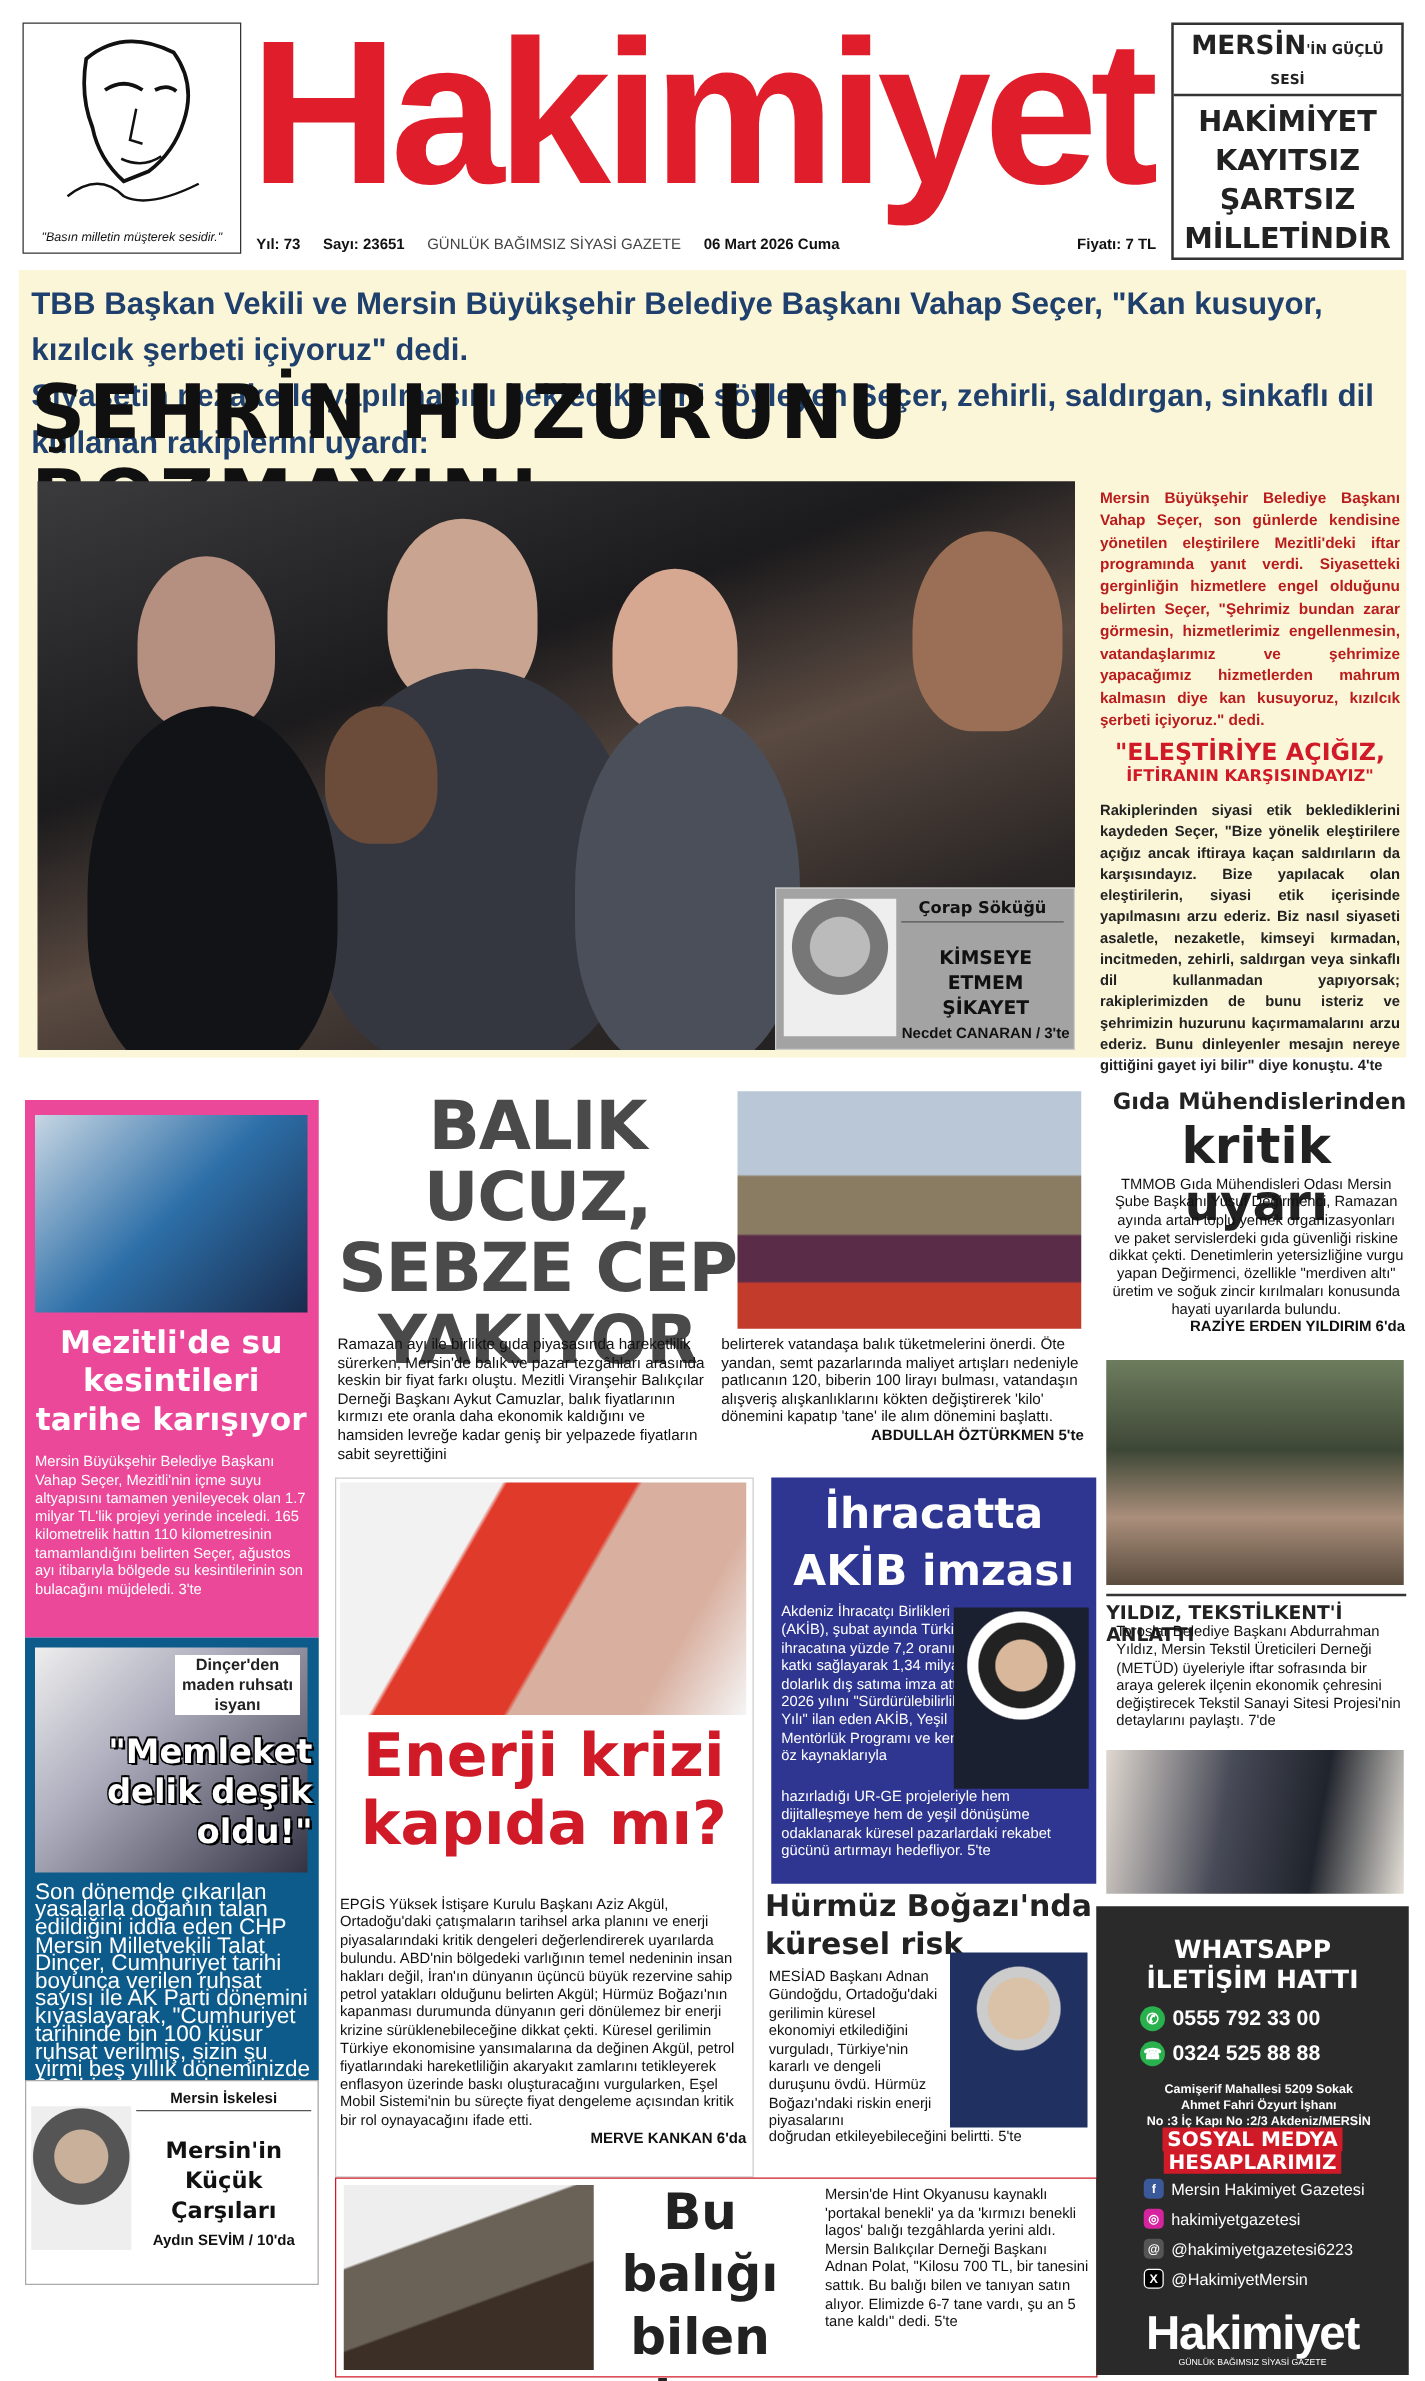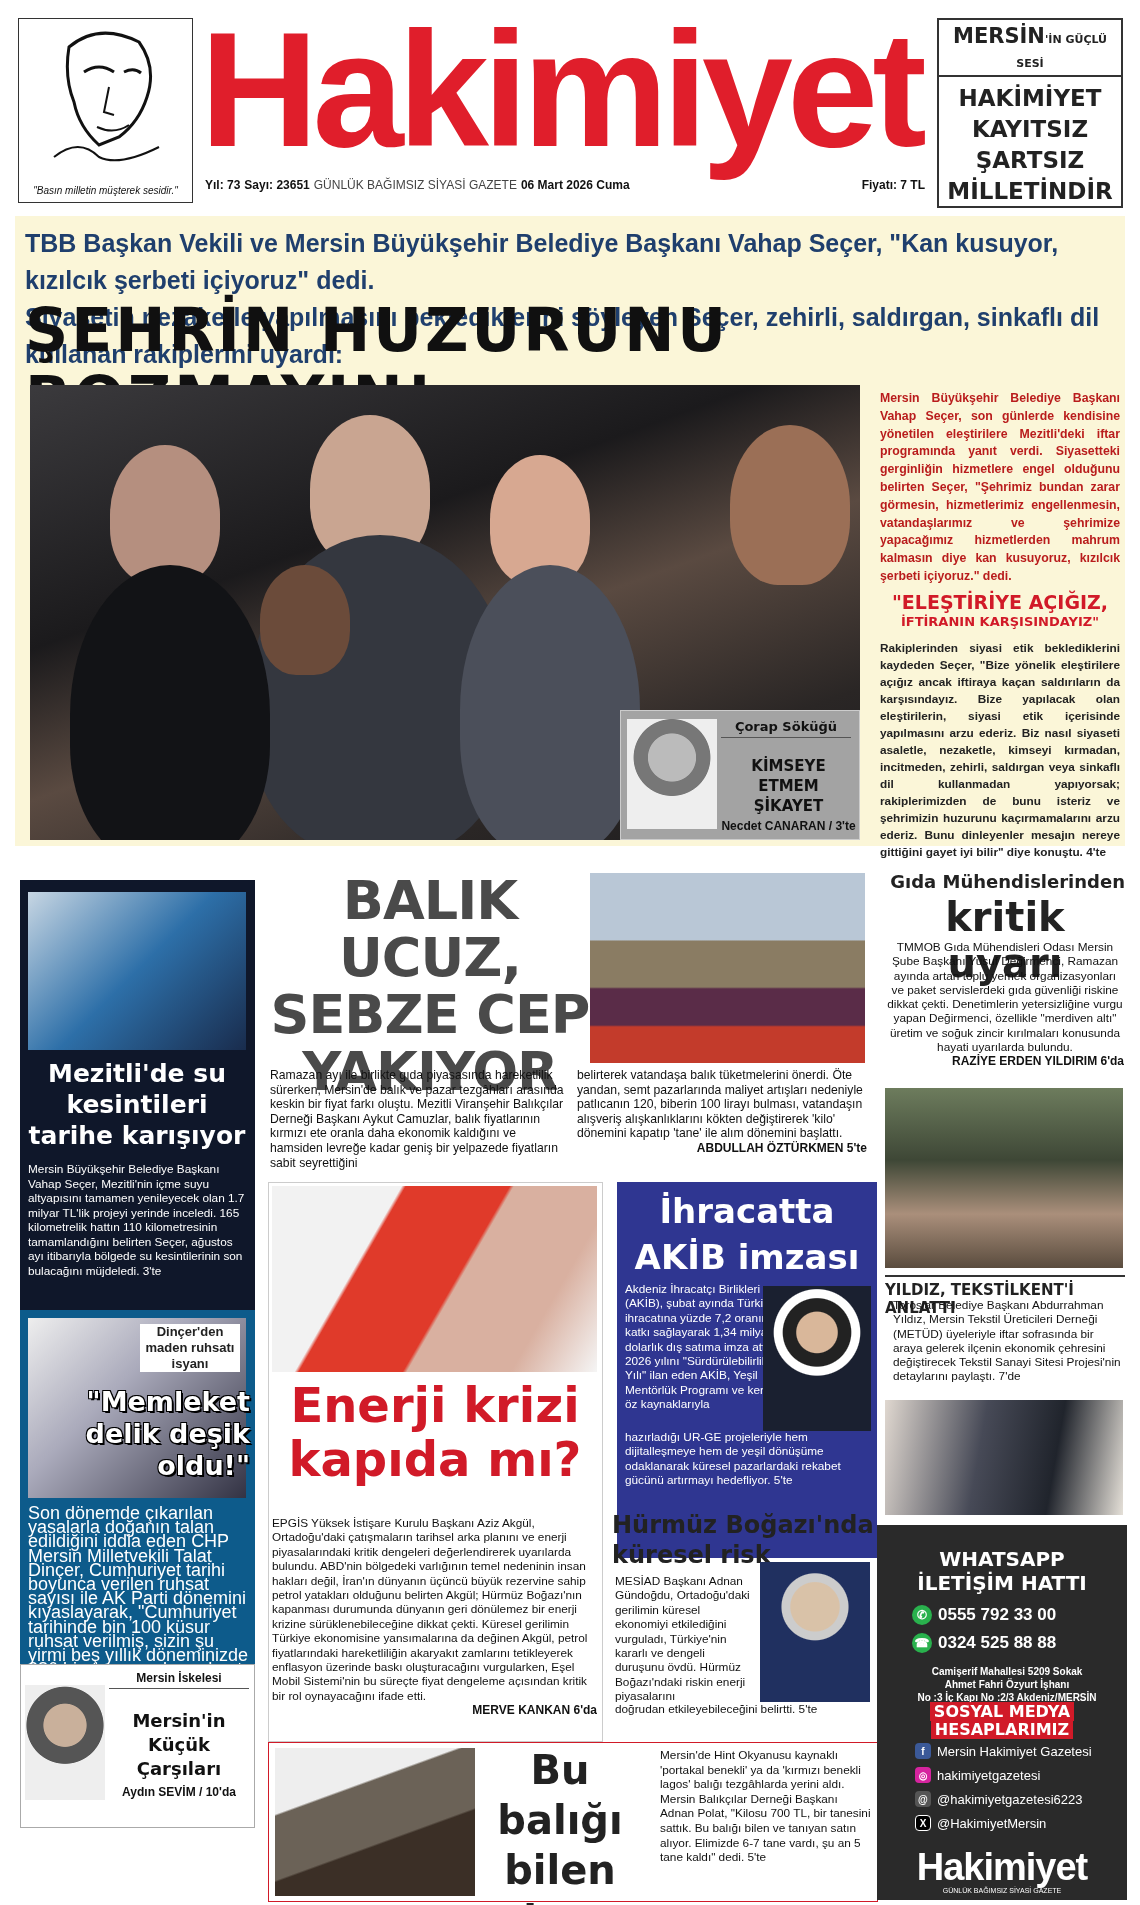--- a/index.html
+++ b/index.html
@@ -3,21 +3,21 @@
 <meta charset="utf-8">
 <style>
 *{box-sizing:border-box;margin:0;padding:0}
 body{width:1140px;height:1905px;background:#fff;font-family:"Liberation Sans",sans-serif;color:#111;position:relative;overflow:hidden}
 .abs{position:absolute}
 
 .ataturk{left:18px;top:18px;width:175px;height:185px;border:1px solid #333;background:#fff}
 .ataturk svg{position:absolute;left:20px;top:8px}
 .ataturk .cap{position:absolute;bottom:6px;left:0;right:0;text-align:center;font-size:10px;font-style:italic}
 .logo{left:200px;top:10px;font-family:"Liberation Sans",sans-serif;font-weight:bold;color:#e01e2b;font-size:164px;letter-spacing:-6px;line-height:160px}
-.meta{left:205px;top:178px;font-size:12px;font-weight:bold;display:flex;gap:4px;width:720px}
+.meta{left:205px;top:188px;font-size:12px;font-weight:bold;display:flex;gap:18px;width:720px}
 .meta .gap{flex:1}
 .meta .light{font-weight:normal;color:#444}
 .slogan{left:937px;top:18px;width:186px;height:190px;border:2px solid #333;text-align:center;font-family:"DejaVu Sans",sans-serif}
 .slogan .top{font-size:21px;font-weight:bold;border-bottom:2px solid #333;padding:4px 0 3px;color:#222}
 .slogan .top small{font-size:11px}
 .slogan .line{font-size:23px;font-weight:bold;line-height:31px;color:#222}
 
 .lead-band{left:15px;top:216px;width:1110px;height:630px;background:#fbf6d8}
 .lead-sub{left:25px;top:225px;width:1100px;font-size:25px;font-weight:bold;color:#1f3f6d;line-height:37px}
 .lead-head{left:25px;top:296px;width:1100px;font-family:"DejaVu Sans",sans-serif;font-size:60px;font-weight:bold;color:#101010;letter-spacing:3px;transform:scaleX(1.0);line-height:68px}
@@ -26,21 +26,21 @@
 .columnist{left:620px;top:710px;width:240px;height:130px;background:#a3a3a3;border:1px solid #ccc}
 .columnist .face{position:absolute;left:6px;top:8px;width:90px;height:110px;background:radial-gradient(circle at 50% 35%,#bbb 0 28%,#777 29% 45%,#eee 46%)}
 .columnist .kick{position:absolute;left:100px;top:8px;width:130px;text-align:center;font-size:13px;font-weight:bold;font-family:"DejaVu Sans",sans-serif;border-bottom:1px solid #555;padding-bottom:3px}
 .columnist .title{position:absolute;left:100px;top:45px;width:135px;text-align:center;font-size:15px;font-weight:bold;line-height:20px;font-family:"DejaVu Sans",sans-serif}
 .columnist .by{position:absolute;left:100px;top:108px;width:135px;text-align:center;font-size:12px;font-weight:bold}
 .lead-body{left:880px;top:390px;width:240px;font-size:12.3px;line-height:17.8px;font-weight:bold;color:#b91c1c;text-align:justify}
 .lead-quote{left:880px;top:590px;width:240px;text-align:center;color:#d11a28;font-family:"DejaVu Sans",sans-serif;font-weight:bold;font-size:19px;line-height:24px}
 .lead-quote small{font-size:13px;display:block;line-height:16px}
 .lead-body2{left:880px;top:640px;width:240px;font-size:11.8px;line-height:17px;font-weight:bold;color:#222;text-align:justify}
 
-.blue-box{left:20px;top:880px;width:235px;height:430px;background:#0f172a;color:#fff}
+.blue-box{left:20px;top:880px;width:235px;height:430px;background:#ec4899;color:#fff}
 .blue-box .img{position:absolute;left:8px;top:12px;width:218px;height:158px;background:linear-gradient(135deg,#c7d6e3,#2d6fa8 50%,#192c4d)}
 .blue-box .h{position:absolute;left:6px;top:178px;width:222px;text-align:center;font-size:25px;font-weight:bold;line-height:31px;font-family:"DejaVu Sans",sans-serif}
 .blue-box .p{position:absolute;left:8px;top:282px;width:220px;font-size:11.8px;line-height:14.5px}
 .blue-box2{left:20px;top:1310px;width:235px;height:430px;background:#0d5b8b;color:#fff}
 .blue-box2 .img{position:absolute;left:8px;top:8px;width:218px;height:180px;background:linear-gradient(135deg,#eee,#aab 40%,#334)}
 .blue-box2 .kick{position:absolute;left:120px;top:14px;font-size:13px;font-weight:bold;color:#222;text-align:center;width:100px;line-height:16px;background:#fff}
 .blue-box2 .h{position:absolute;left:60px;top:76px;width:170px;text-align:right;color:#fff;font-size:27px;font-weight:bold;line-height:32px;text-shadow:2px 2px 0 #000,-1px -1px 0 #000,1px -1px 0 #000,-1px 1px 0 #000;font-family:"DejaVu Sans",sans-serif}
 .blue-box2 .p{position:absolute;left:8px;top:196px;width:222px;font-size:18px;line-height:14.2px}
 .columnist2{left:20px;top:1664px;width:235px;height:164px;border:1px solid #aaa;background:#fff}
 .columnist2 .face{position:absolute;left:4px;top:20px;width:80px;height:115px;background:radial-gradient(circle at 50% 35%,#c9b09b 0 25%,#555 26% 45%,#eee 46%)}
@@ -50,21 +50,21 @@
 
 .balik-head{left:270px;top:872px;width:320px;font-family:"DejaVu Sans",sans-serif;font-weight:bold;font-size:54px;color:#4a4a4a;line-height:57px;text-align:center;letter-spacing:-1px}
 .balik-img{left:590px;top:873px;width:275px;height:190px;background:linear-gradient(180deg,#b9c7d6 0 35%,#8a7c63 36% 60%,#5a2c48 61% 80%,#c33b2b 81%)}
 .balik-text1{left:270px;top:1068px;width:300px;font-size:12.2px;line-height:14.6px}
 .balik-text2{left:577px;top:1068px;width:290px;font-size:12.2px;line-height:14.6px}
 .byline{font-weight:bold;font-size:12px;text-align:right}
 .enerji-box{left:268px;top:1182px;width:335px;height:560px;border:1px solid #ccc}
 .enerji-img{left:272px;top:1186px;width:325px;height:186px;background:linear-gradient(120deg,#f2f2f2 0 30%,#e03a2a 31% 55%,#d9b0a0 56% 80%,#f5f5f5)}
 .enerji-head{left:270px;top:1378px;width:330px;font-family:"DejaVu Sans",sans-serif;font-weight:bold;font-size:48px;line-height:54px;color:#d11a28;text-align:center}
 .enerji-text{left:272px;top:1516px;width:325px;font-size:11.8px;line-height:14.4px}
-.ihrac-box{left:617px;top:1182px;width:260px;height:376px;background:#2f3691;color:#fff}
+.ihrac-box{left:617px;top:1182px;width:260px;height:325px;background:#2f3691;color:#fff}
 .ihrac-box .h{position:absolute;left:0;top:6px;width:260px;text-align:center;font-family:"DejaVu Sans",sans-serif;font-weight:bold;font-size:34px;line-height:46px}
 .ihrac-box .p{position:absolute;left:8px;top:100px;width:160px;font-size:11.8px;line-height:14.4px}
 .ihrac-box .img{position:absolute;left:146px;top:104px;width:108px;height:145px;background:radial-gradient(circle at 50% 32%,#d9b79a 0 18%,#222 19% 30%,#fff 31% 38%,#1a2030 39%);}
 .ihrac-box .p2{position:absolute;left:8px;top:248px;width:250px;font-size:11.8px;line-height:14.4px}
 .hurmuz-head{left:612px;top:1510px;width:265px;font-family:"DejaVu Sans",sans-serif;font-weight:bold;font-size:24px;line-height:30px;color:#222}
 .hurmuz-text{left:615px;top:1574px;width:140px;font-size:11.8px;line-height:14.4px}
 .hurmuz-img{left:760px;top:1562px;width:110px;height:140px;background:radial-gradient(circle at 50% 32%,#d9c2a8 0 22%,#ccc 23% 30%,#203060 31%)}
 .hurmuz-text2{left:615px;top:1702px;width:260px;font-size:11.8px;line-height:14.4px}
 .bu-box{left:268px;top:1742px;width:610px;height:160px;border:1px solid #d11a28}
 .bu-img{left:275px;top:1748px;width:200px;height:148px;background:linear-gradient(160deg,#eee 0 30%,#6b6257 31% 60%,#3b2f26 61%)}

